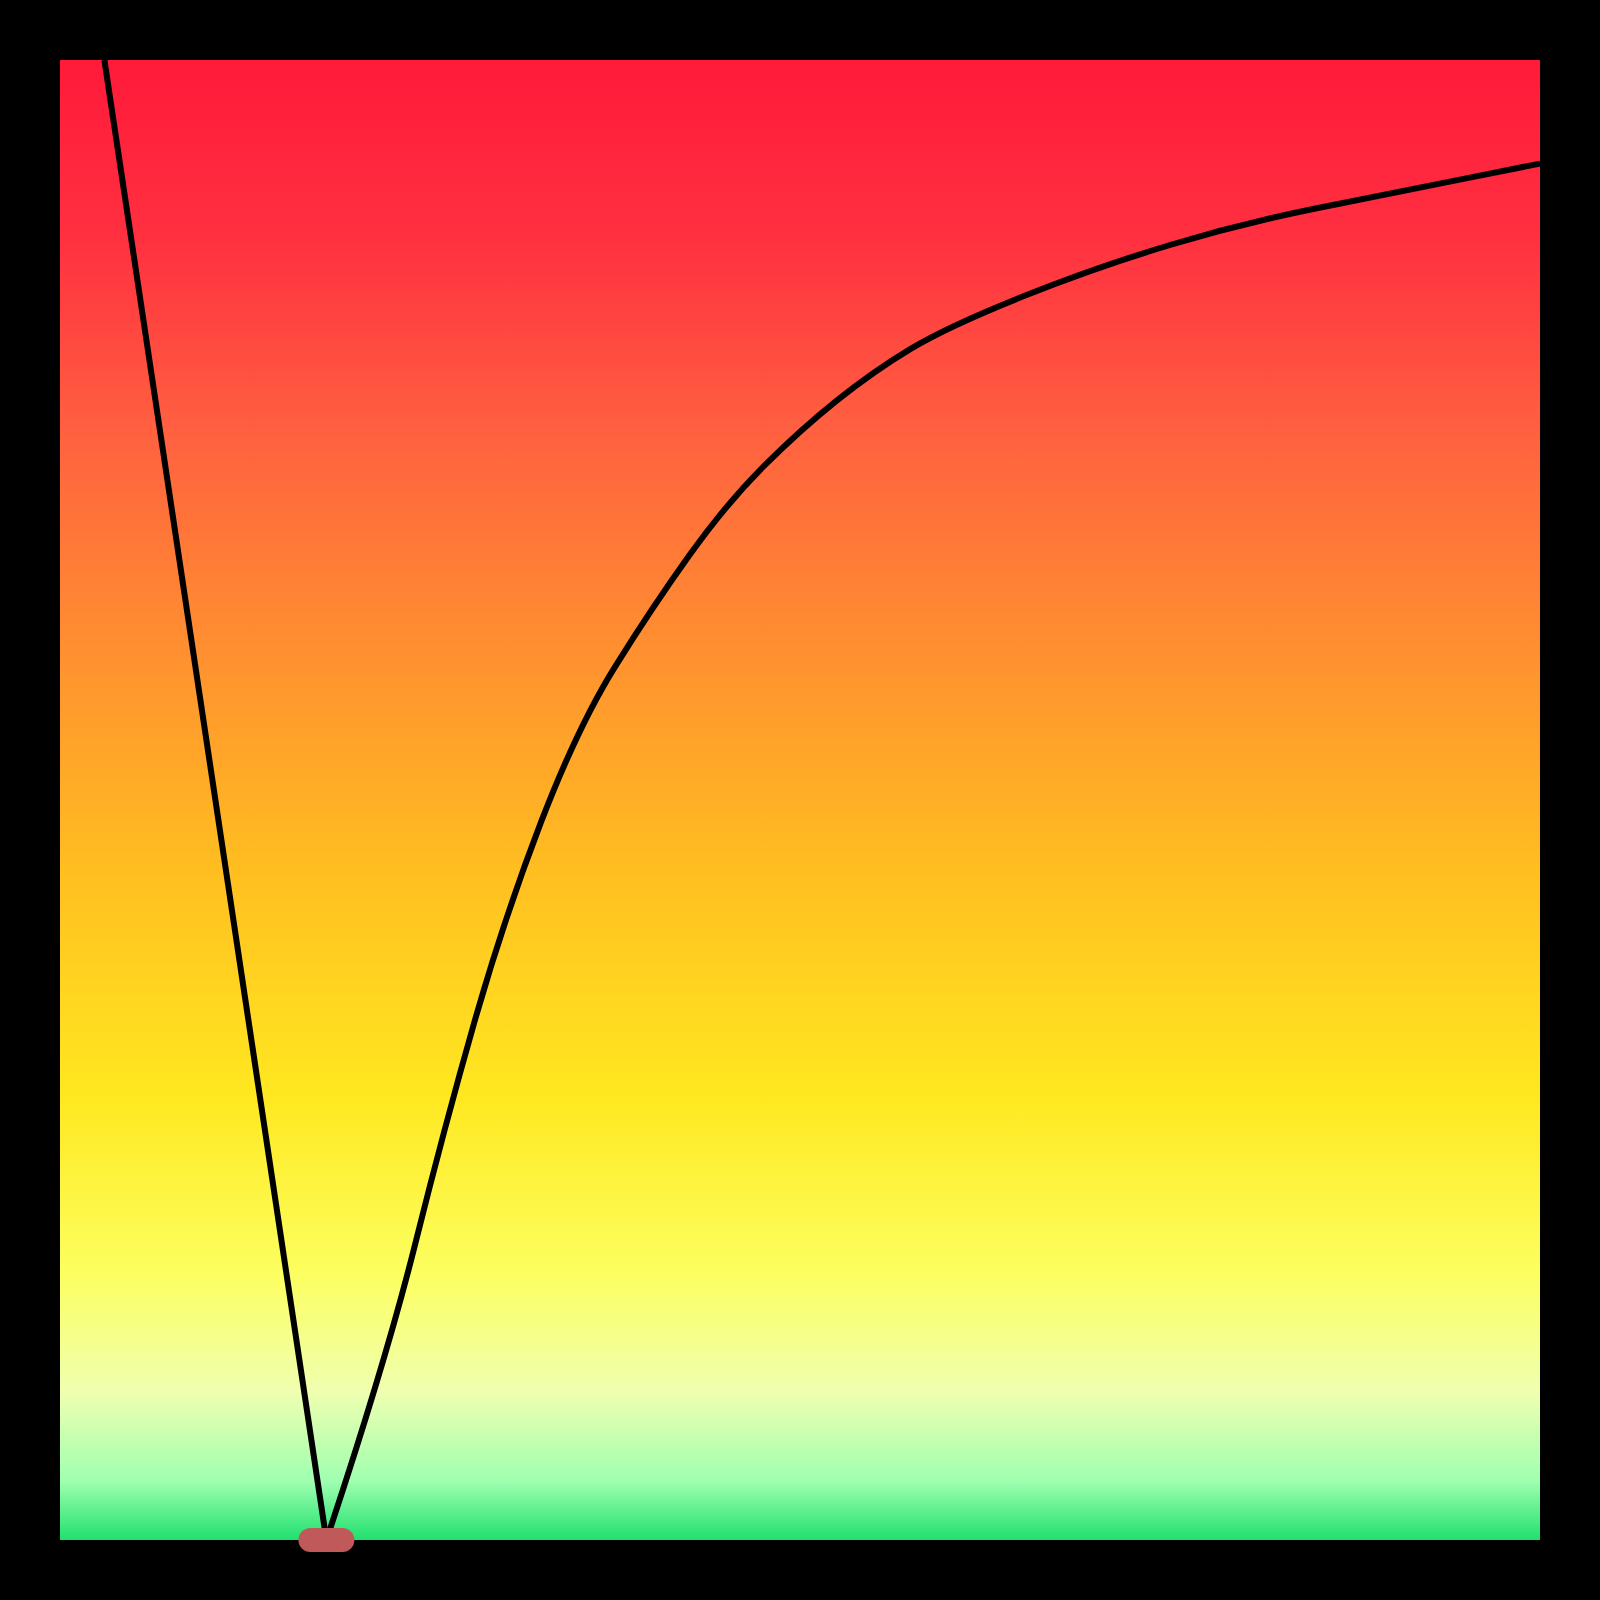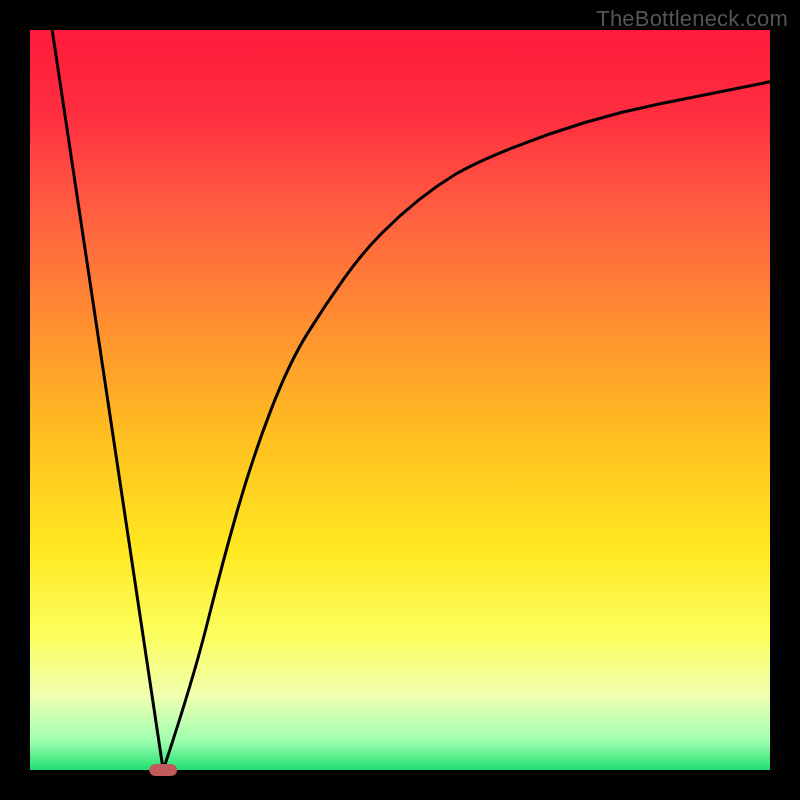--- a/index.html
+++ b/index.html
@@ -29,21 +29,20 @@
     letter-spacing: 0.2px;
   }
   svg {
     display: block;
   }
 </style>
 </head>
 <body>
 
 <div class="chart-container">
-  <div class="watermark">TheBottleneck.com</div>
   <svg id="chart-svg" width="800" height="800">
     <defs>
       <linearGradient id="bg-grad" x1="0" y1="0" x2="0" y2="1">
           <stop offset="0%" stop-color="#ff1a3a"></stop>
           <stop offset="12%" stop-color="#ff3040"></stop>
           <stop offset="25%" stop-color="#ff6040"></stop>
           <stop offset="40%" stop-color="#ff9030"></stop>
           <stop offset="55.00000000000001%" stop-color="#ffbf20"></stop>
           <stop offset="70%" stop-color="#ffe820"></stop>
           <stop offset="82%" stop-color="#fcff60"></stop>

